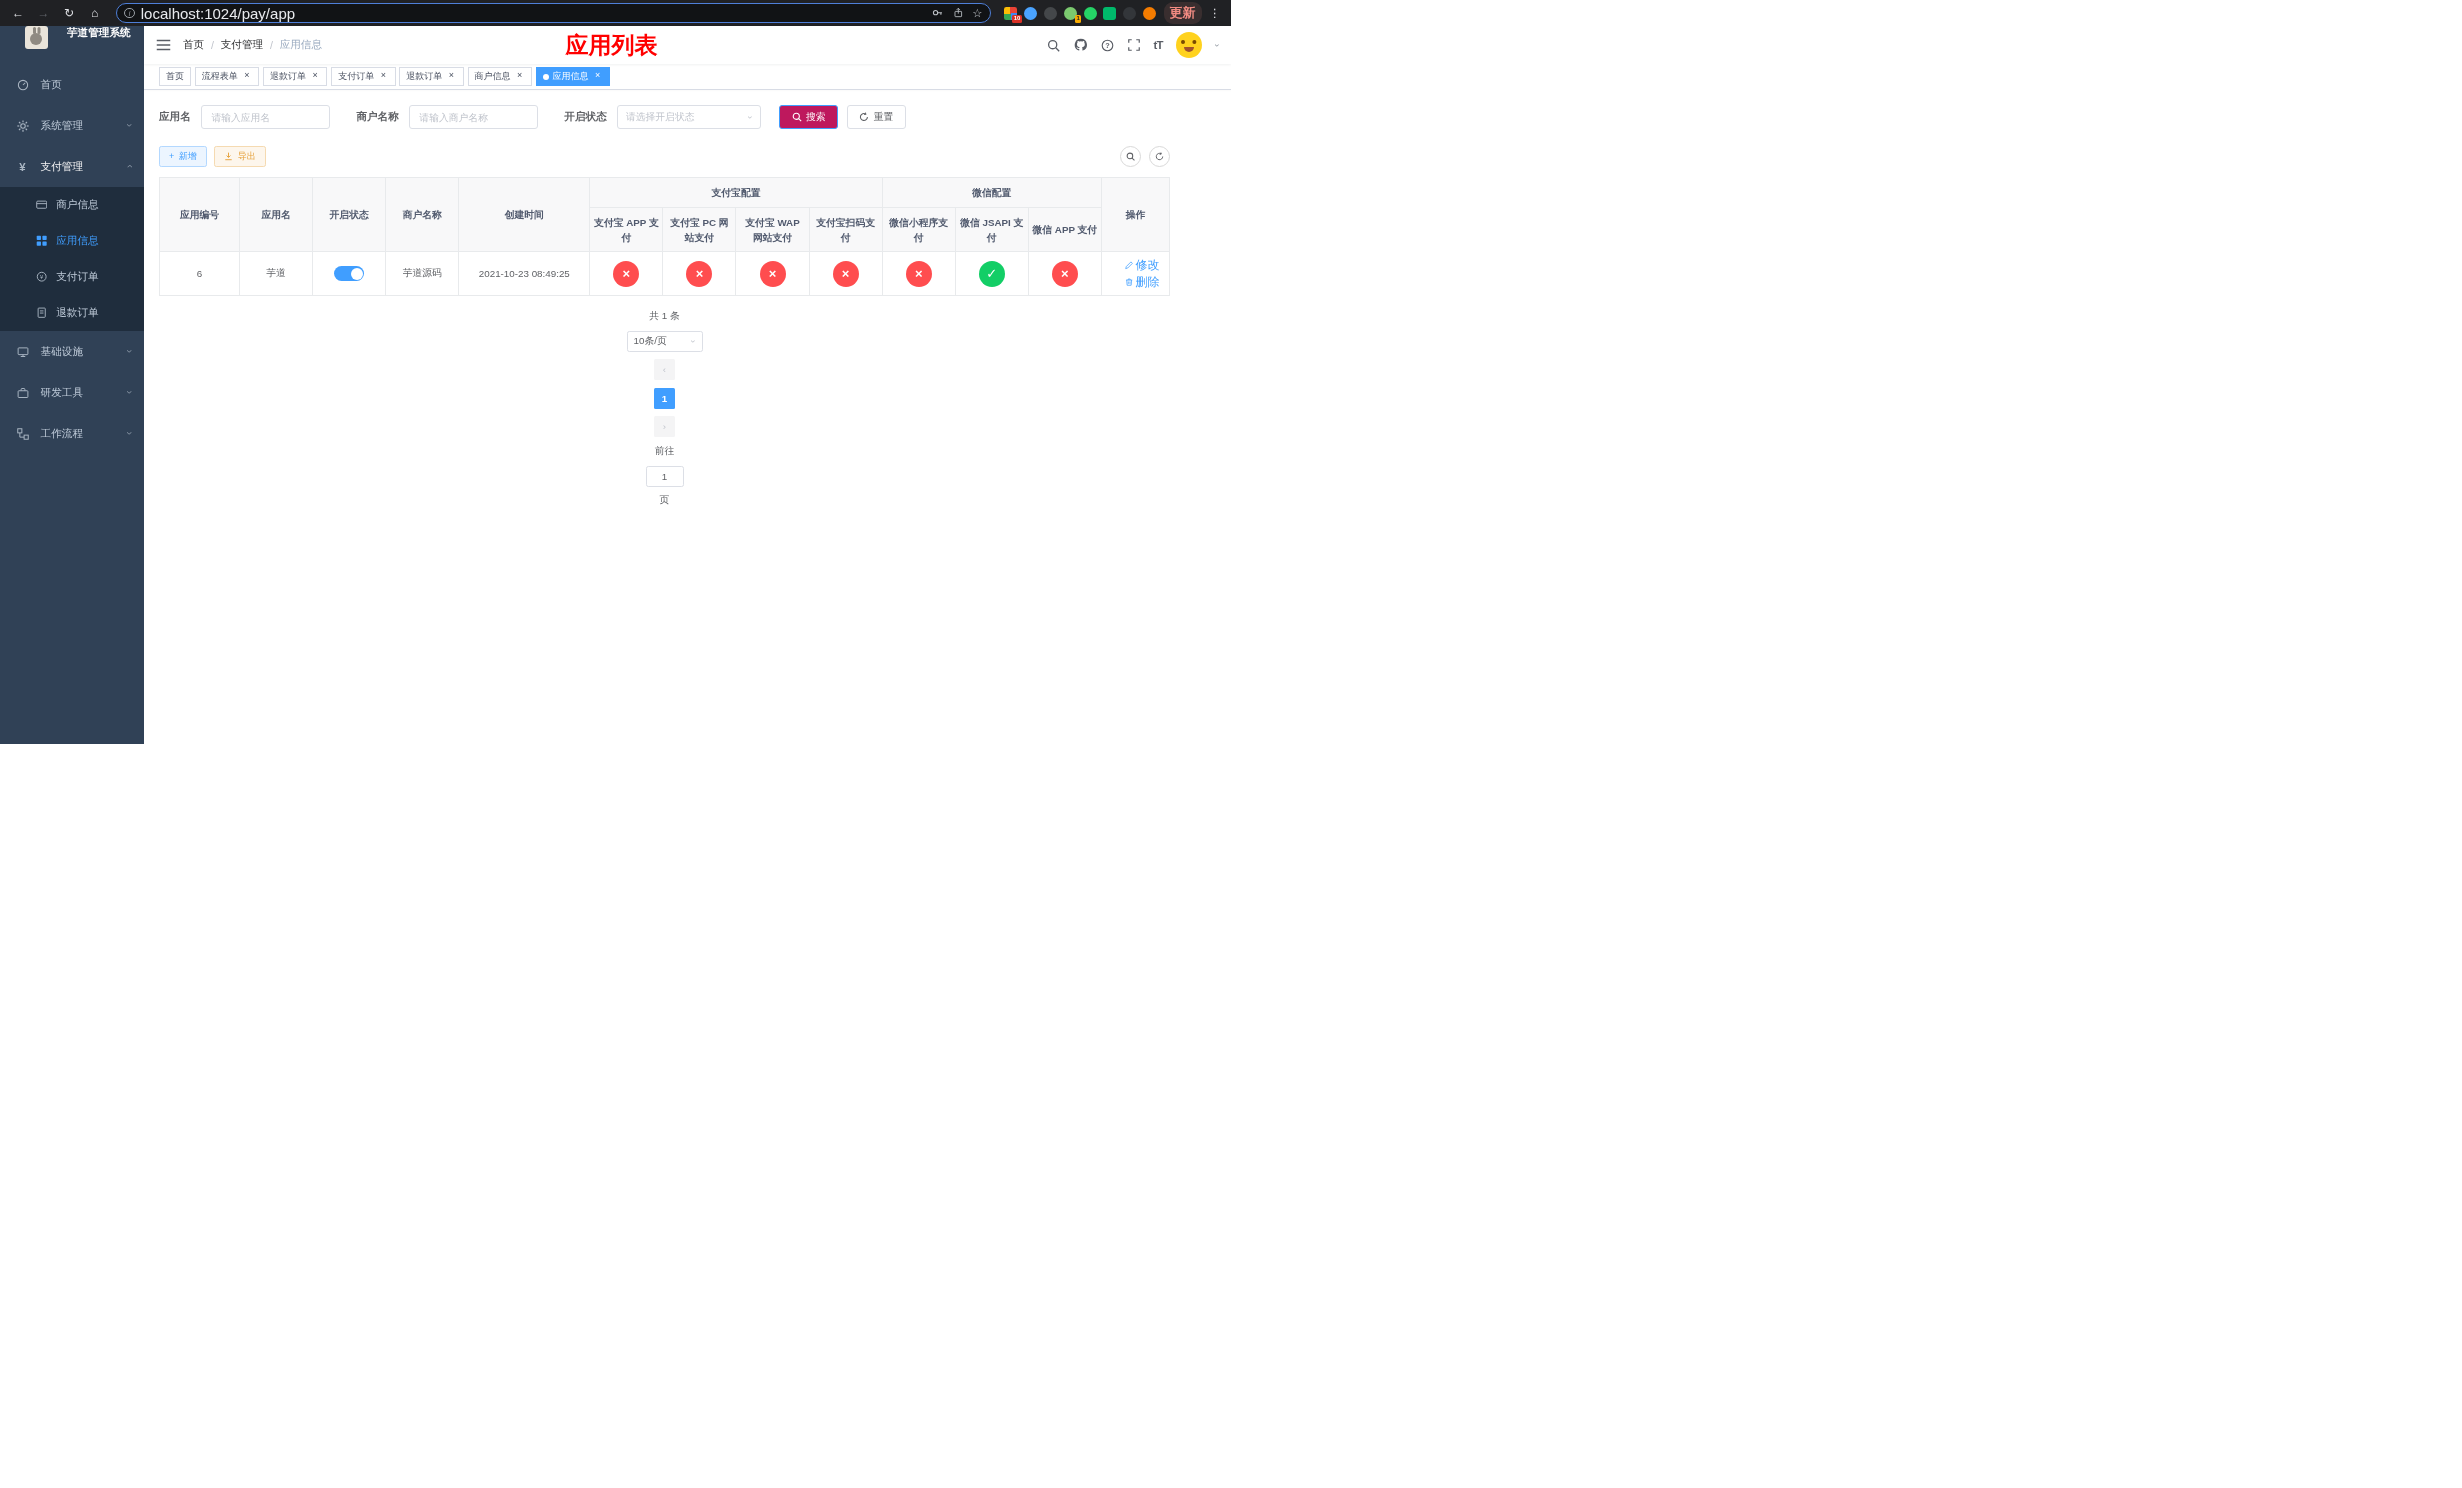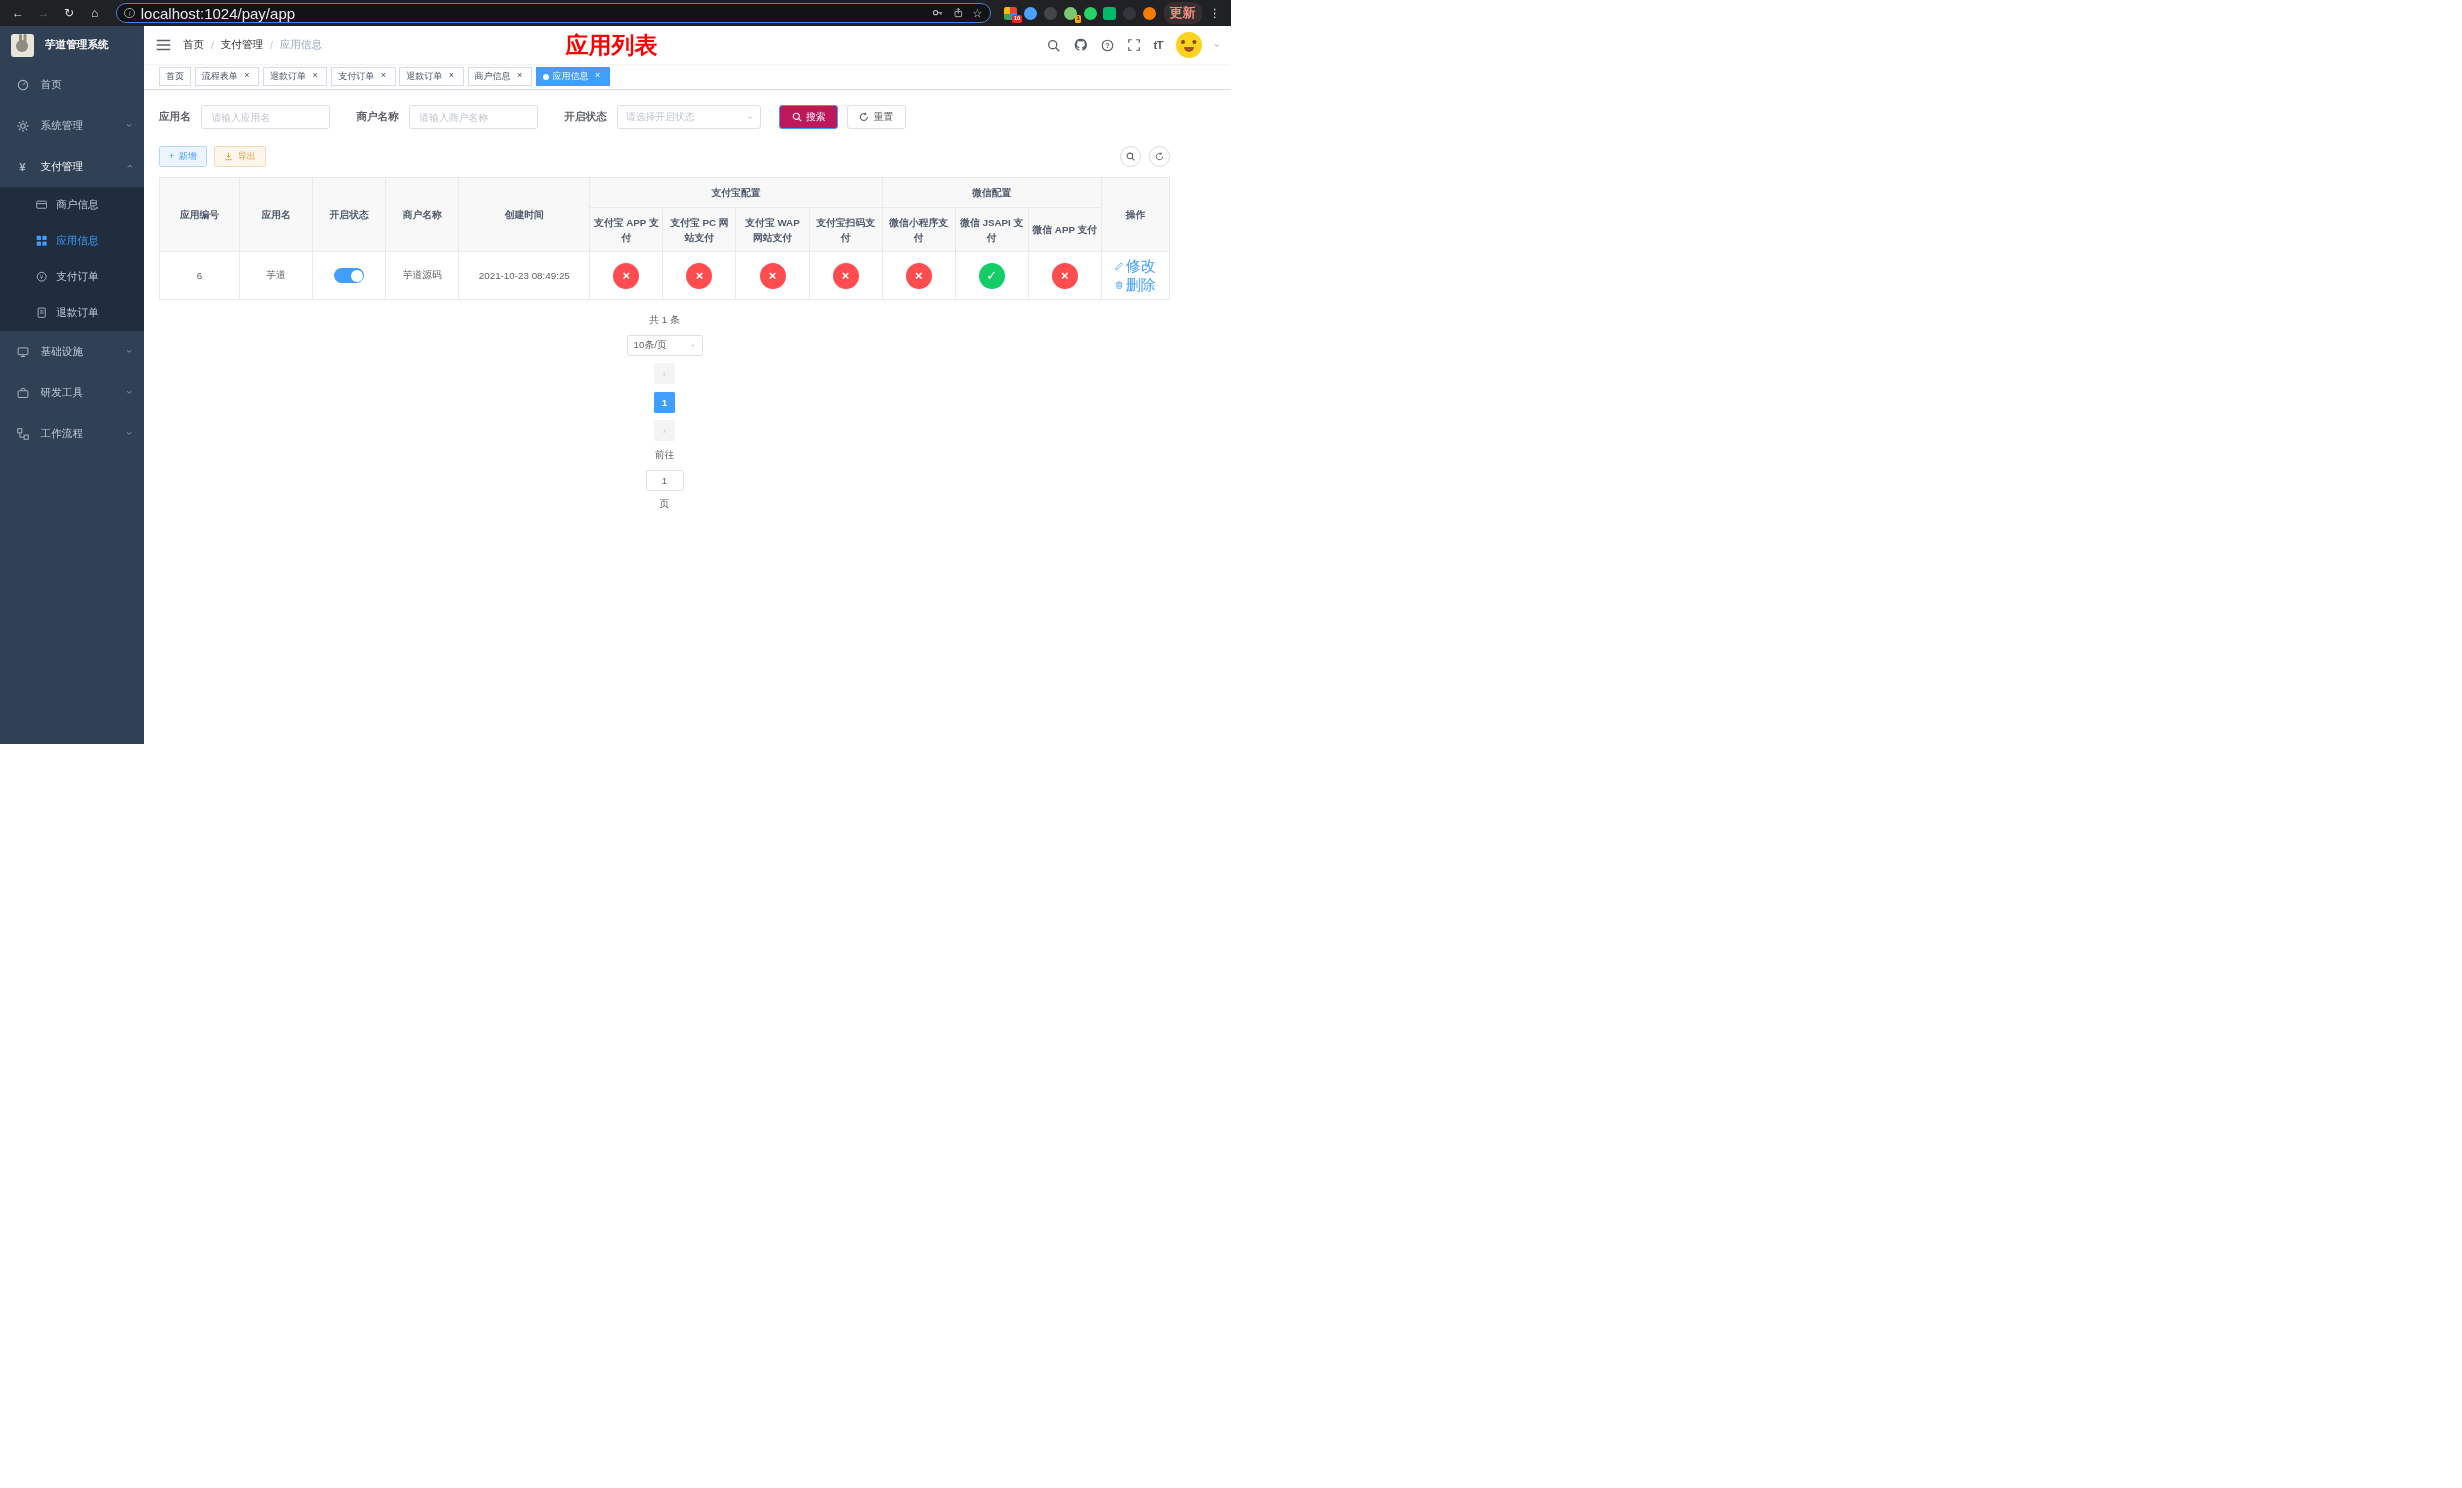--- a/index.html
+++ b/index.html
@@ -38,21 +38,21 @@
   .update-btn { color:#f28b82; font-size:13px; font-weight:700; padding:2.3px 6px;
     border-radius:9px; background:rgba(242,139,130,.12); cursor:pointer; white-space:nowrap; }
   .dots { font-size:11.4px; color:#dfe1e5; padding:0 3px; cursor:pointer; }
 
   
   .app { display:flex; height:719px; }
   .sidebar { width:144px; background:#304156; flex:0 0 auto; color:#bfcbd9; }
   .main { flex:1; min-width:0; display:flex; flex-direction:column; background:#fff; }
 
   
-  .logo-row { height:38px; display:flex; align-items:center; gap:11px; padding:0 11px; cursor:pointer; }
+  .logo-row { height:38px; display:flex; gap:19px; padding:0 25px; cursor:pointer; }
   .logo-img { width:23px; height:23px; border-radius:3px; background:#e9e4da; position:relative; overflow:hidden; flex:0 0 auto; }
   .logo-img::before { content:""; position:absolute; left:5.3px; top:6.8px; width:12px; height:12px;
     border-radius:50%; background:#8f8a82; }
   .logo-img::after { content:""; position:absolute; left:7.6px; top:0.8px; width:3px; height:7.6px;
     border-radius:1.5px; background:#8f8a82; box-shadow:4.5px 0 0 #8f8a82; }
   .logo-title { color:#fff; font-size:10.6px; font-weight:700; white-space:nowrap; }
 
   .menu-item { height:41px; display:flex; align-items:center; padding:0 15px;
     font-size:10.6px; cursor:pointer; position:relative; }
   .menu-item .mi-icon { width:15px; margin-right:10.6px; display:flex; justify-content:center;
@@ -136,22 +136,22 @@
   .grid td { font-size:9.8px; color:#606266; height:41px; padding:4.5px 3px; }
   .cfg { display:inline-flex; align-items:center; justify-content:center; width:26px; height:26px;
     border-radius:50%; color:#fff; font-size:13px; font-weight:700; line-height:1; }
   .cfg-on  { background:#13ce66; }
   .cfg-off { background:#ff4d4f; }
   .switch { display:inline-block; width:30px; height:15px; border-radius:7.6px; background:#dcdfe6;
     position:relative; cursor:pointer; vertical-align:middle; }
   .switch .knob { position:absolute; top:1.5px; left:1.5px; width:12px; height:12px; border-radius:50%; background:#fff; }
   .switch.on { background:#409eff; }
   .switch.on .knob { left:auto; right:1.5px; }
-  .ops a { color:#409eff; font-size:15px; text-decoration:none; cursor:pointer;
-    display:inline-flex; align-items:center; gap:2.3px; margin:0 10px; white-space:nowrap; }
+  .ops a { color:#409eff; font-size:12px; text-decoration:none; cursor:pointer;
+    display:inline-flex; align-items:center; gap:2.3px; margin:0 20px; white-space:nowrap; }
 
   
   .pagination { display:flex; align-items:center; justify-content:flex-end; gap:7.6px;
     margin-top:13.6px; font-size:9.8px; color:#606266;flex-direction:column; }
   .page-size { width:76px; height:21px; border:0.8px solid #dcdfe6; border-radius:2.3px;
     display:flex; align-items:center; justify-content:space-between; padding:0 6px; cursor:pointer; }
   .pg-btn { min-width:21px; height:21px; border:none; background:#f4f4f5; color:#c0c4cc;
     border-radius:1.5px; font-size:9.8px; cursor:pointer; font-family:inherit; }
   .pg-btn.page { background:#409eff; color:#fff; font-weight:700; }
   .goto-input { width:38px; height:21px; border:0.8px solid #dcdfe6; border-radius:2.3px;

